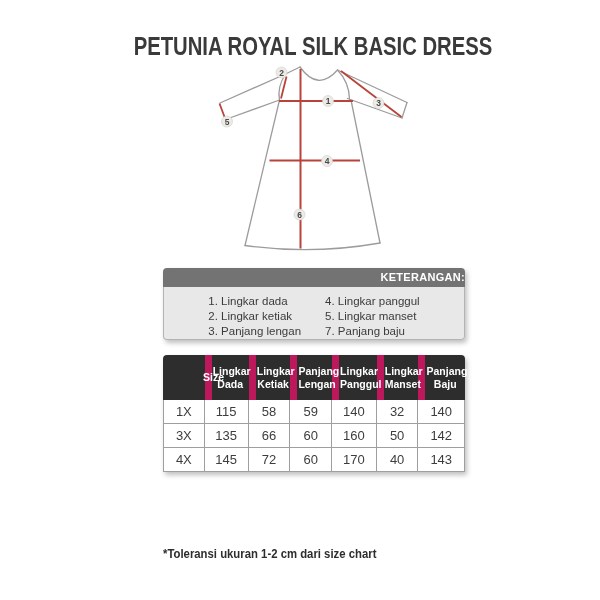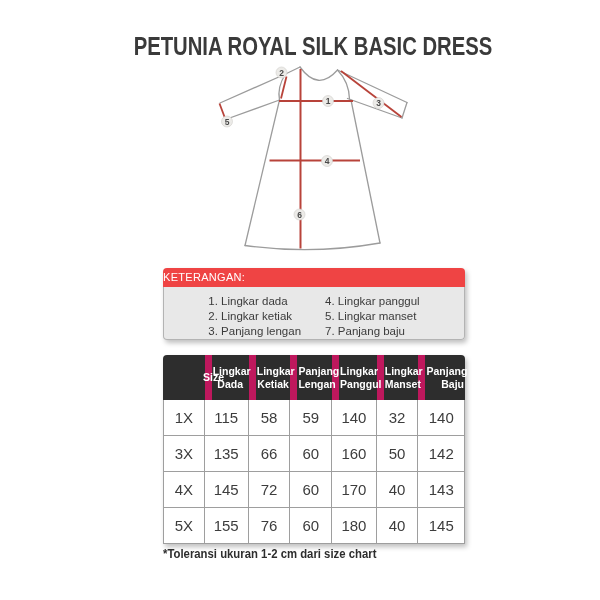--- a/index.html
+++ b/index.html
@@ -21,46 +21,46 @@
   .measure.thin { stroke-width:1.8; }
   .marker-circle { fill:#ecebe8; stroke:#d0cecb; stroke-width:0.6; }
   .marker-num { font-family:"Liberation Sans", sans-serif; font-size:8.5px; font-weight:bold; fill:#4a4a4a; text-anchor:middle; }
   
   .legend-box {
     position:absolute; left:150px; top:268px; width:302px; height:72px;
     border-radius:4px; box-shadow:2px 3px 5px rgba(0,0,0,0.25);
     box-sizing:border-box;
   }
   .legend-header {
-    height:19px; line-height:19px; background:#ef4444; color:#ffffff;
-    text-align:left; font-size:11px; font-weight:normal; letter-spacing:0.3px;
+    height:19px; line-height:19px; background:#737373; color:#ffffff;
+    text-align:right; font-size:11px; font-weight:bold; letter-spacing:0.3px;
     border-radius:4px 4px 0 0;
   }
   .legend-body {
     box-sizing:border-box; height:53px; background:#e8e8e8;
     border:1px solid #b3b3b3; border-top:none; border-radius:0 0 4px 4px;
     display:flex; justify-content:center; gap:24px; padding-top:7px;
   }
   .legend-body ul { list-style:none; margin:0; padding:0; font-size:11.5px; color:#3b3b3b; line-height:15px; }
   
   .table-wrap {
     position:absolute; left:150px; top:355px; width:302px;
     border-radius:4px 4px 0 0; box-shadow:2px 3px 5px rgba(0,0,0,0.25);
   }
   table.size-table { width:100%; border-collapse:separate; border-spacing:0; table-layout:fixed; }
   table.size-table th {
     background:#2d2d2d; color:#ffffff; font-size:10.5px; font-weight:bold;
     line-height:12.5px; height:45px; padding:0 1px; vertical-align:middle;
     border-left:7px solid #be185d; box-sizing:border-box; text-align:center;
   }
   table.size-table th:first-child { border-left:none; border-top-left-radius:4px;padding-left:40px; }
-  table.size-table th:last-child { border-top-right-radius:4px;text-align:right; }
+  table.size-table th:last-child { border-top-right-radius:4px; }
   table.size-table td {
-    background:#ffffff; color:#3d3d3d; font-size:15px; text-align:center;
-    height:36px; padding:0; box-sizing:border-box;
+    background:#ffffff; color:#3d3d3d; font-size:13px; text-align:center;
+    height:24px; padding:0; box-sizing:border-box;
     border-right:1px solid #9e9e9e; border-bottom:1px solid #9e9e9e;
   }
   table.size-table td:first-child { border-left:1px solid #9e9e9e; }
   
   .footnote {
     position:absolute; left:150px; top:546px; margin:0;
     font-size:13.5px; font-weight:bold; color:#2d2d2d;
     transform:scaleX(0.84); transform-origin:left center; white-space:nowrap;
   }
 </style>
@@ -181,28 +181,19 @@
           </tr>
           <tr>
             <td>4X</td>
             <td>145</td>
             <td>72</td>
             <td>60</td>
             <td>170</td>
             <td>40</td>
             <td>143</td>
           </tr>
-          <tr>
-            <td>5X</td>
-            <td>155</td>
-            <td>76</td>
-            <td>60</td>
-            <td>180</td>
-            <td>40</td>
-            <td>145</td>
-          </tr>
         </tbody>
     </table>
   </div>
 
   <p class="footnote">*Toleransi ukuran 1-2 cm dari size chart</p>
 
 </div>
 
 </body></html>

